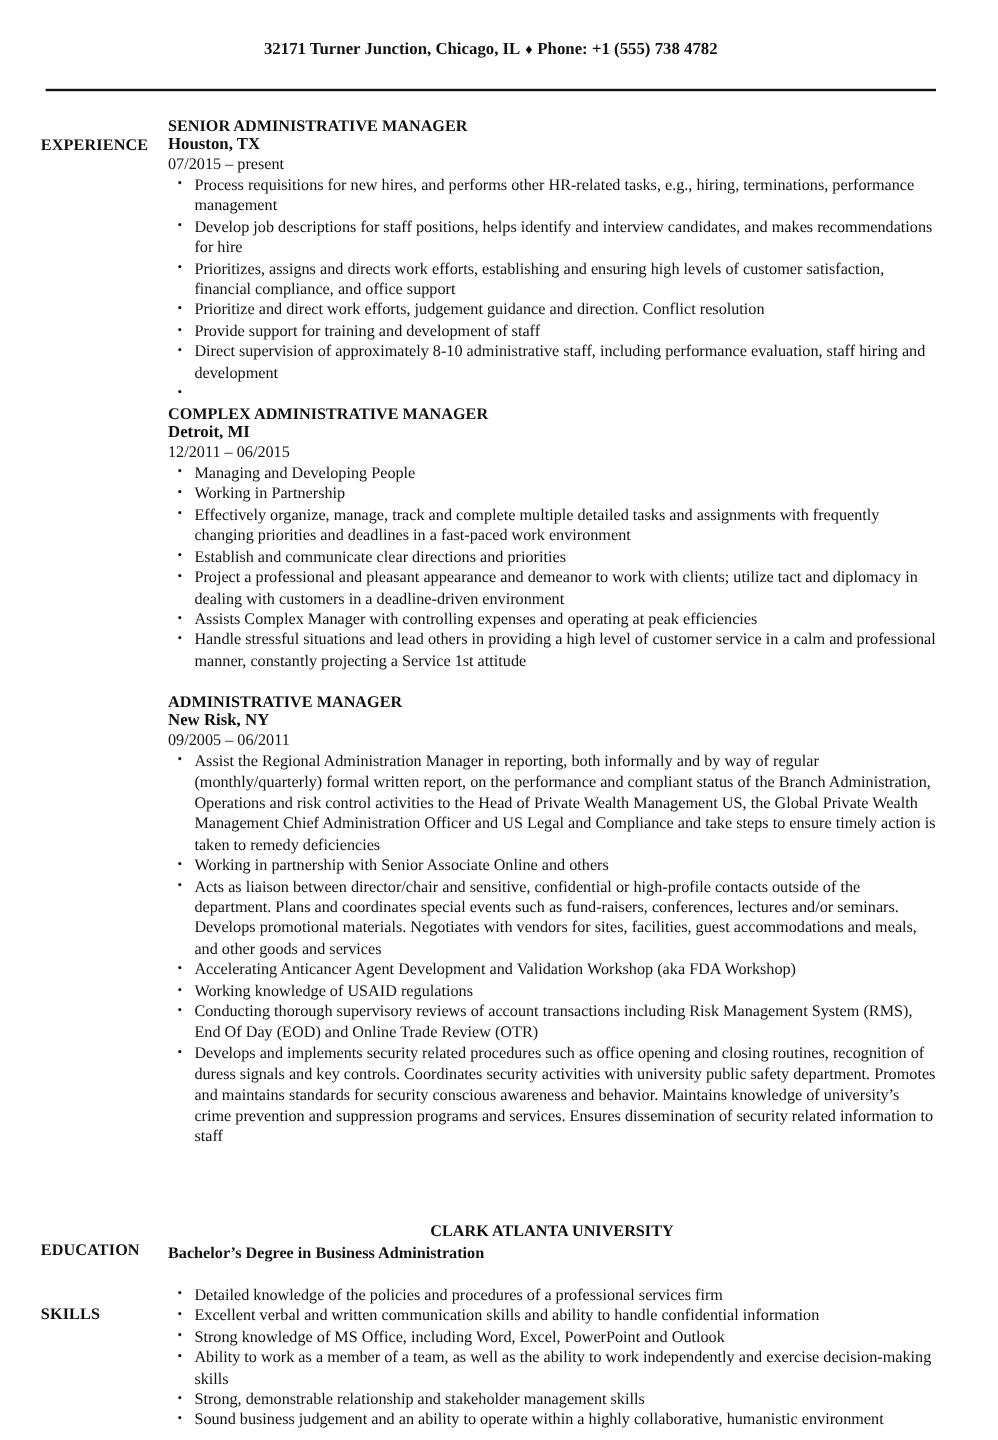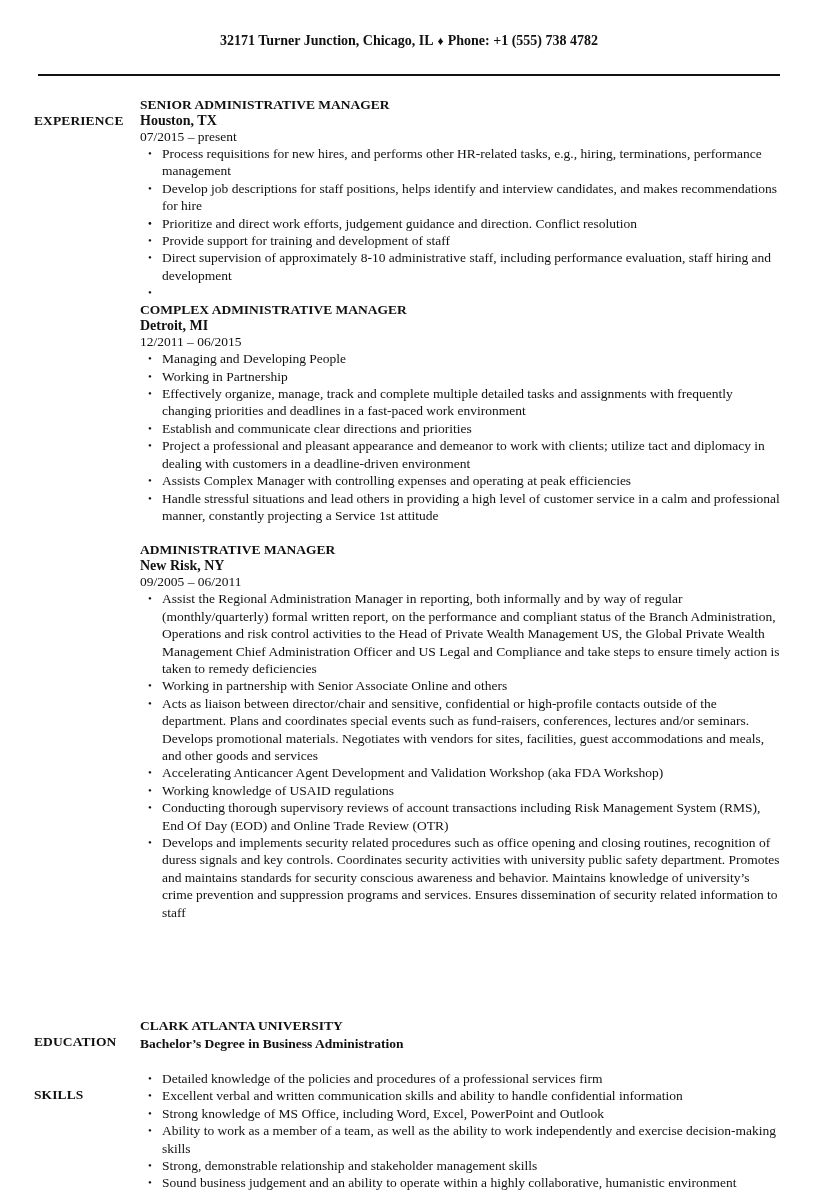--- a/index.html
+++ b/index.html
@@ -106,20 +106,21 @@
       position: absolute;
       left: 8px;
       top: 0;
       font-size: 11px;
       line-height: 17.4px;
     }
     .edu-school {
       font-size: 13.5px;
       font-weight: bold;
       line-height: 18px;
+      text-align: center;
     }
     .edu-degree {
       font-size: 13.5px;
       font-weight: bold;
       line-height: 18px;
     }
   </style>
 </head>
 <body>
 
@@ -137,21 +138,21 @@
     <div class="section-label">EXPERIENCE</div>
     <div class="section-body">
 
       <div class="job">
         <div class="job-title">SENIOR ADMINISTRATIVE MANAGER</div>
         <div class="job-location">Houston, TX</div>
         <div class="job-dates">07/2015 – present</div>
         <ul class="bullets">
             <li><span class="dot">•</span><span>Process requisitions for new hires, and performs other HR-related tasks, e.g., hiring, terminations, performance management</span></li>
             <li><span class="dot">•</span><span>Develop job descriptions for staff positions, helps identify and interview candidates, and makes recommendations for hire</span></li>
-            <li><span class="dot">•</span></li>
+            <li><span class="dot">•</span><span>Prioritizes, assigns and directs work efforts, establishing and ensuring high levels of customer satisfaction, financial compliance, and office support</span></li>
             <li><span class="dot">•</span><span>Prioritize and direct work efforts, judgement guidance and direction. Conflict resolution</span></li>
             <li><span class="dot">•</span><span>Provide support for training and development of staff</span></li>
             <li><span class="dot">•</span><span>Direct supervision of approximately 8-10 administrative staff, including performance evaluation, staff hiring and development</span></li>
             <li><span class="dot">•</span></li>
           </ul>
       </div>
 
       <div class="job">
         <div class="job-title">COMPLEX ADMINISTRATIVE MANAGER</div>
         <div class="job-location">Detroit, MI</div>

